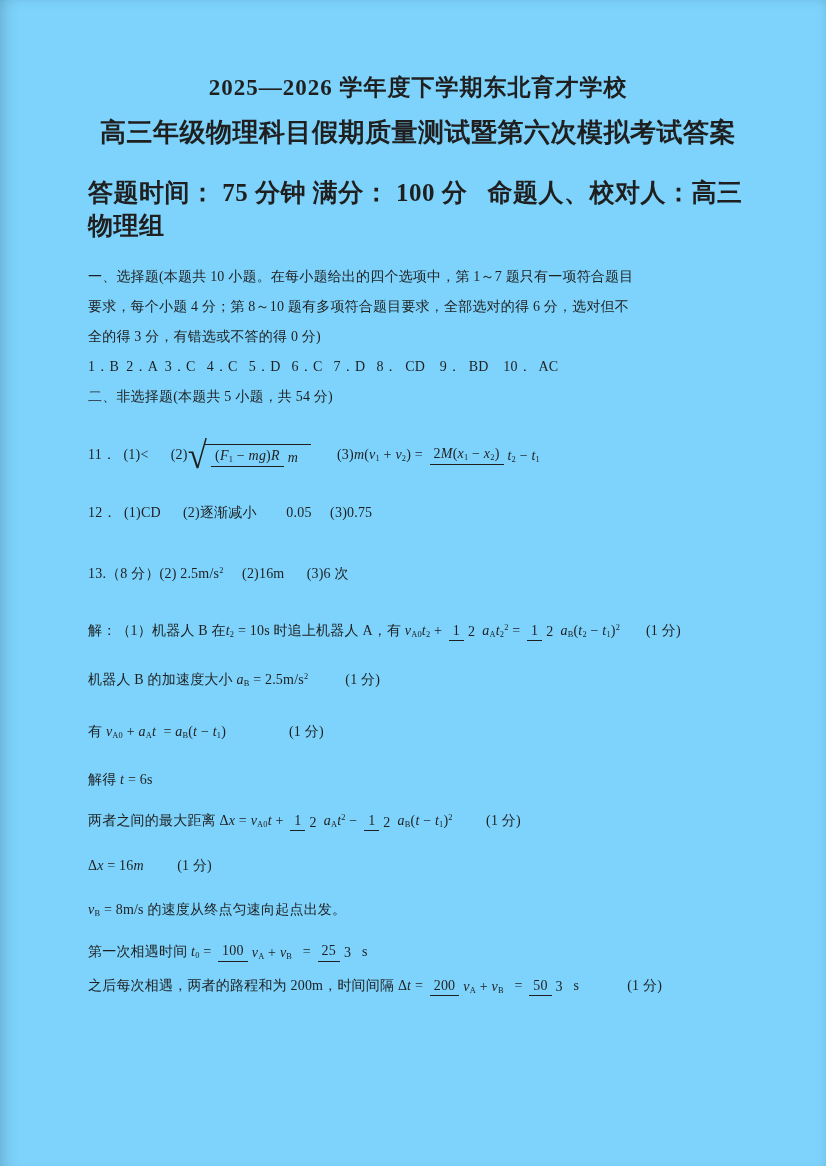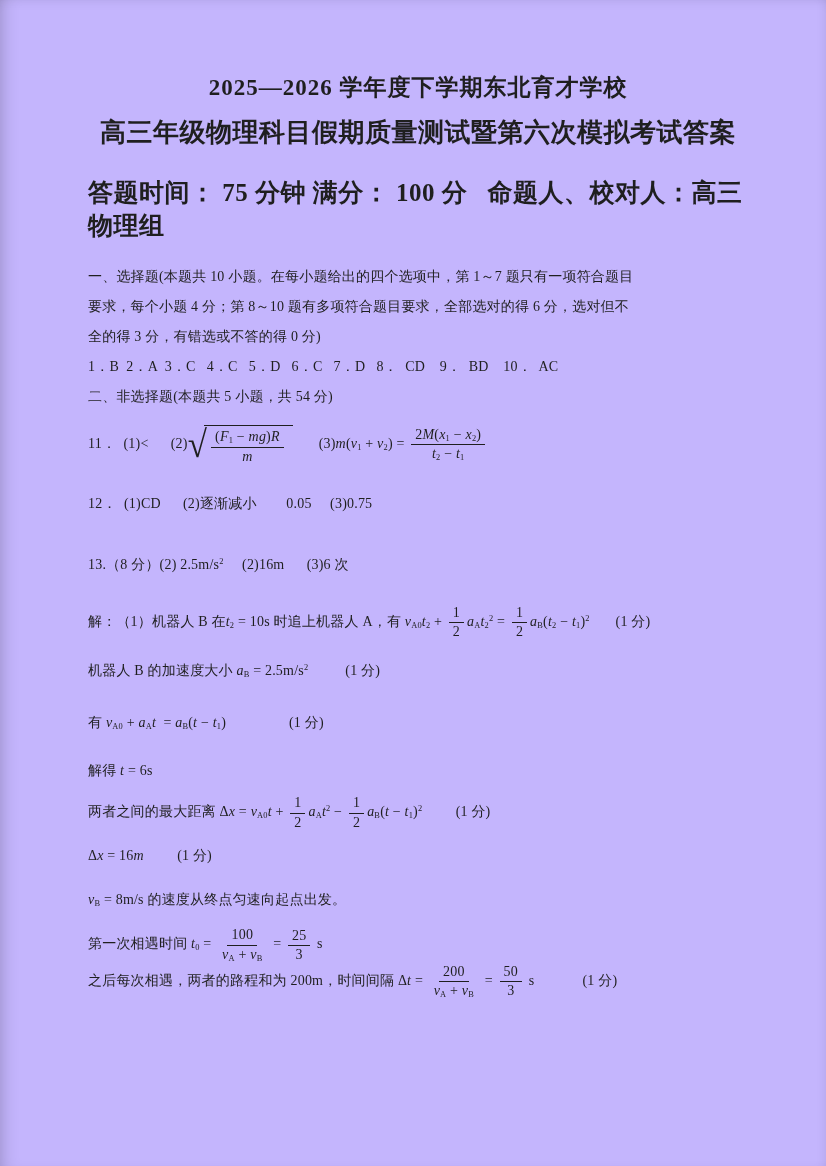--- a/index.html
+++ b/index.html
@@ -1,21 +1,21 @@
 <!DOCTYPE html>
 <html><head>
 <meta charset="utf-8">
 <style>
   html, body { margin: 0; padding: 0; background: #e8e8e8; }
   .page {
     position: relative;
     width: 826px;
     height: 1166px;
     margin: 0 auto;
-    background: #c4b5fd;
+    background: #7dd3fc;
     color: #1f1f1f;
     overflow: hidden;
     box-shadow: inset 14px 0 20px -16px rgba(0,0,0,0.30),
                 inset -8px 0 14px -12px rgba(0,0,0,0.18),
                 inset 0 10px 16px -14px rgba(0,0,0,0.12);
     font-family: "Liberation Serif", "DejaVu Serif", serif;
   }
   .content { padding: 72px 78px 0 88px; }
 
   .title1 {
@@ -44,21 +44,21 @@
 
   .line {
     font-size: 14px;
     line-height: 30px;
     margin: 0;
     white-space: pre-wrap;
     letter-spacing: 0.2px;
   }
 
   
-  [data-name="section2-heading"]      { margin-bottom: 13px; }
+  [data-name="section2-heading"]      { margin-bottom: 28px; }
   [data-name="q11-answer"]            { margin: 4px 0 24px; }
   [data-name="q12-answer"]            { margin-bottom: 28px; }
   [data-name="q13-answer"]            { margin-bottom: 24px; }
   [data-name="q13-sol-step1"]         { margin-bottom: 12px; }
   [data-name="q13-sol-accel"]         { margin-bottom: 18px; }
   [data-name="q13-sol-part2-intro"]   { margin-bottom: 12px; }
   [data-name="q13-sol-velocity-eq"]   { margin-bottom: 14px; }
   [data-name="q13-sol-t6s"]           { margin-bottom: 8px; }
   [data-name="q13-sol-maxdist-eq"]    { margin-bottom: 10px; }
   [data-name="q13-sol-dx16"]          { margin-bottom: 14px; }
@@ -66,21 +66,21 @@
   [data-name="q13-sol-part3-intro2"]  { margin-bottom: 8px; }
   [data-name="q13-sol-first-meet"]    { margin-bottom: 0px; }
 
   
   .it { font-style: italic; }
   .sb { font-size: 0.60em; vertical-align: -0.25em; }
   .sp { font-size: 0.60em; vertical-align: 0.60em; }
 
   .frac {
     display: inline-flex;
-    flex-direction: column;
+    flex-direction: row;
     align-items: center;
     vertical-align: middle;
     text-align: center;
     line-height: 1.15;
     margin: 0 3px;
   }
   .frac > .num { padding: 0 4px 1px; border-bottom: 1.4px solid #1f1f1f; }
   .frac > .den { padding: 1px 4px 0; }
 
   .sqrt { display: inline-flex; align-items: center; vertical-align: middle; }

